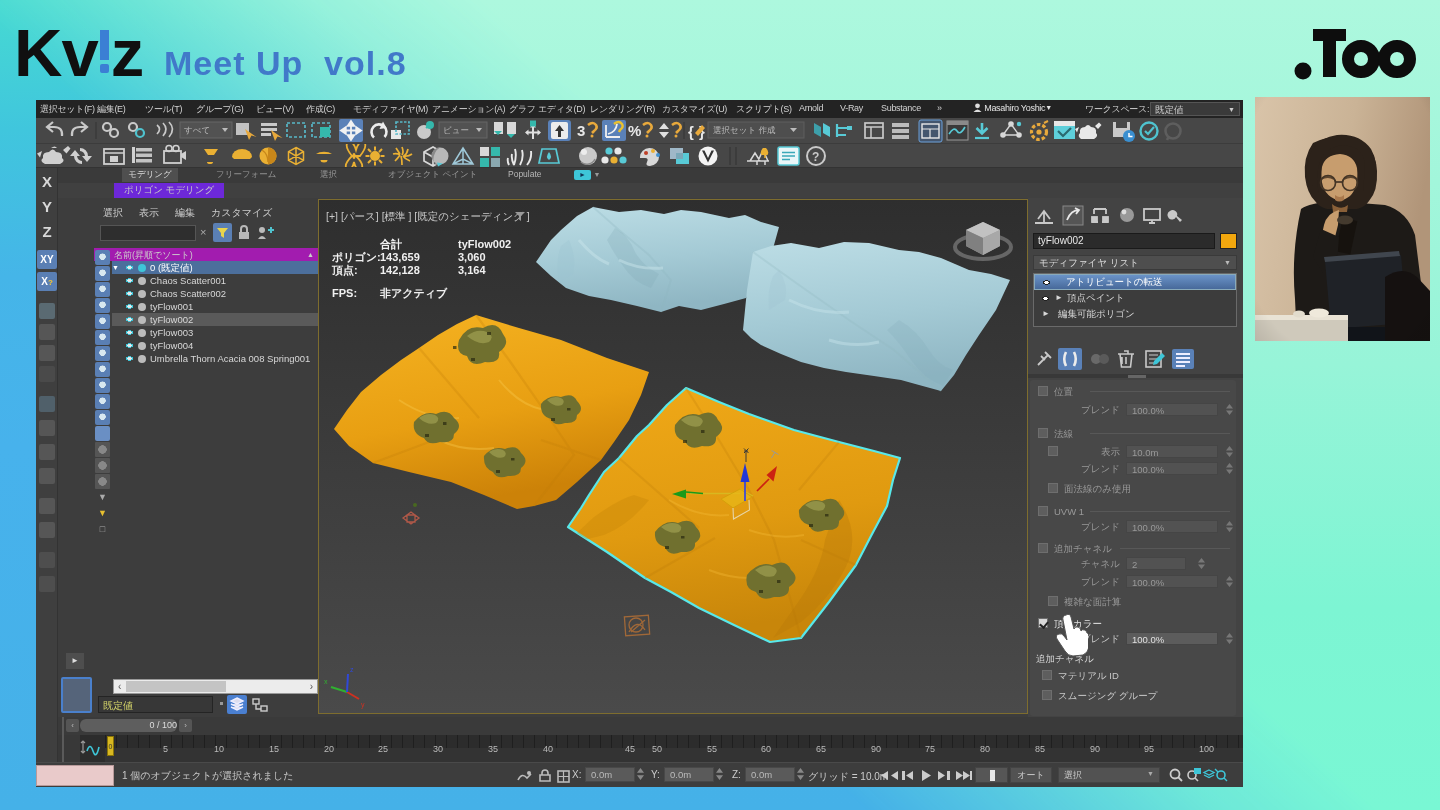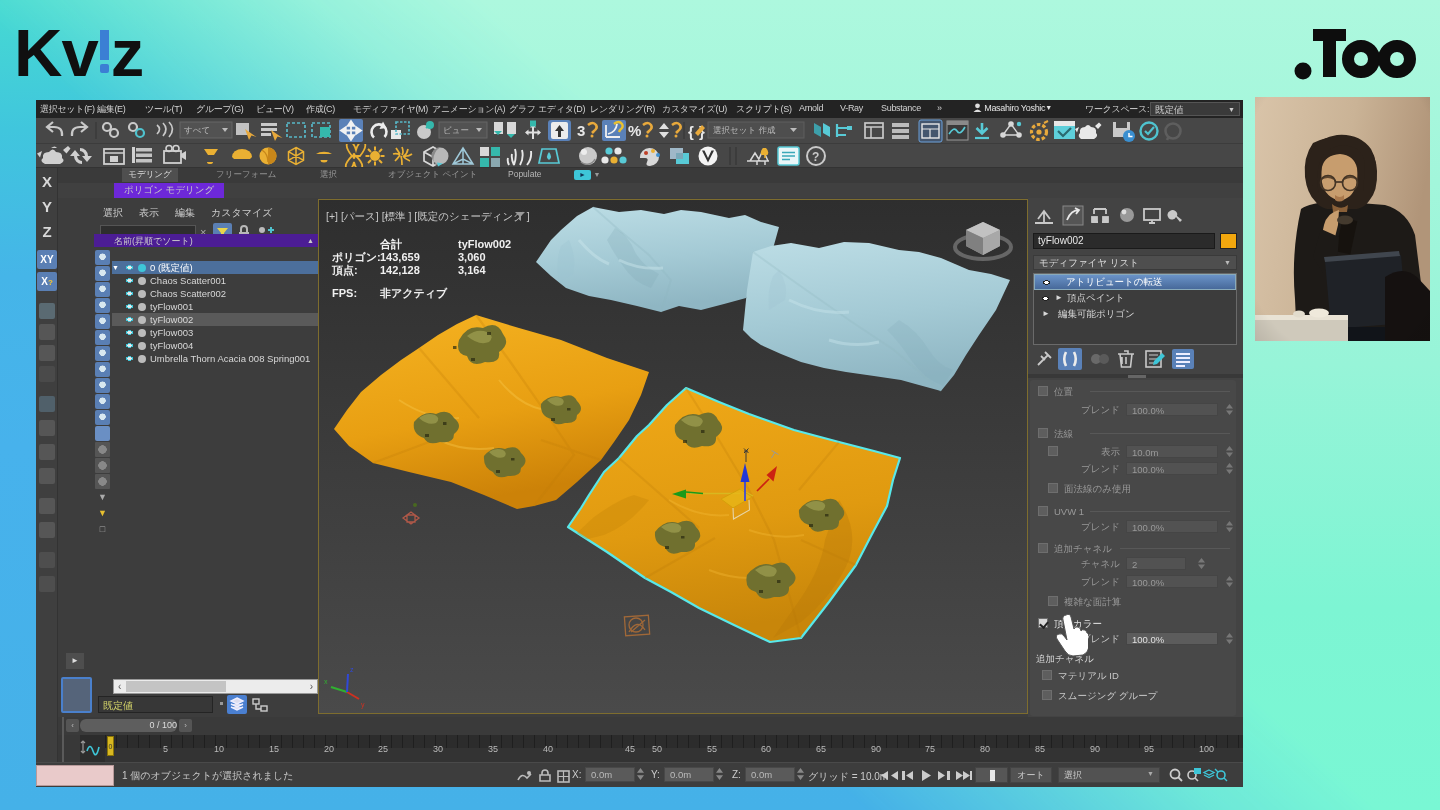--- a/index.html
+++ b/index.html
@@ -67,20 +67,21 @@
 #cam{left:1255px;top:97px;width:175px;height:244px;background:#cbb59a;overflow:hidden}
 .sfld{top:4px;width:50px;height:15px;background:#5a5a5a;border:1px solid #484848;color:#bbb;font-size:9.5px;padding:1px 5px}
 .ssp{position:absolute;left:0;top:5px;width:7px;height:12px;background:linear-gradient(180deg,#888 0 45%,#3d3d3d 45% 55%,#888 55%);clip-path:polygon(50% 0,100% 40%,0 40%,50% 0,0 60%,100% 60%,50% 100%,0 60%)}
 #ticks{background:repeating-linear-gradient(90deg,#1f1f1f 0 1px,transparent 1px 11px);border-bottom:14px solid #333;height:13px}
 </style></head>
 <body>
 <div class="bgA"></div>
 <div class="bgB"></div>
 <div id="stage">
  <div class="abs" id="kviz">Kv<span class="excl"><i class="eb"></i><i class="ed"></i></span>z</div>
+ <div class="abs" id="meetup">Meet Up&nbsp; vol.8</div>
  <svg class="abs" id="toologo" style="left:1294px;top:28px" width="124" height="52" viewBox="0 0 124 52">
   <circle cx="9" cy="43" r="8.5" fill="#0d0d0d"></circle>
   <rect x="19" y="1" width="33" height="12" fill="#0d0d0d"></rect>
   <rect x="29" y="1" width="13" height="48" fill="#0d0d0d"></rect>
   <circle cx="67" cy="31" r="13" fill="none" stroke="#0d0d0d" stroke-width="12"></circle>
   <circle cx="103" cy="31" r="13" fill="none" stroke="#0d0d0d" stroke-width="12"></circle>
  </svg>
 
  <div class="abs" id="win">
   <div class="abs" id="menubar">
@@ -361,21 +362,21 @@
           </svg></div>
    <div class="abs" style="left:178px;top:26px;width:16px;height:17px"><svg width="16" height="17">
             <rect x="3" y="8" width="10" height="7" fill="#b8b8b8"></rect>
             <path d="M5 8 v-3 a3 3 0 0 1 6 0 v3" stroke="#b8b8b8" stroke-width="2" fill="none"></path>
           </svg></div>
    <div class="abs" style="left:198px;top:26px;width:18px;height:17px"><svg width="18" height="17">
             <circle cx="6" cy="6" r="3" fill="#bbb"></circle>
             <path d="M2 15 q4 -6 8 0z" fill="#bbb"></path>
             <path d="M12 6 h6 m-3 -3 v6" stroke="#4fc3cf" stroke-width="2"></path>
           </svg></div>
-   <div class="abs" style="left:36px;top:36px;width:224px;height:13px;background:#4c1d95;color:#ccc;font-size:9px;padding:1px 4px 0 20px">名前(昇順でソート)<span style="float:right"><span style="font-size:7px">▲</span></span></div>
+   <div class="abs" style="left:36px;top:50px;width:224px;height:13px;background:#a21caf;color:#ccc;font-size:9px;padding:1px 4px 0 20px">名前(昇順でソート)<span style="float:right"><span style="font-size:7px">▲</span></span></div>
    <div class="abs" id="xicons" style="left:37px;top:52px;width:17px;height:420px">
     <i class="xi"></i>
           <i class="xi"></i>
           <i class="xi"></i>
           <i class="xi"></i>
           <i class="xi"></i>
           <i class="xi"></i>
           <i class="xi"></i>
           <i class="xi"></i>
           <i class="xi"></i>
@@ -615,21 +616,21 @@
      <circle cx="95" cy="12" r="7" fill="#999" stroke="none"></circle>
             <circle cx="92" cy="9" r="2.4" fill="#ddd" stroke="none"></circle>
      <rect x="112" y="6" width="16" height="11"></rect>
             <path d="M117 20 h6 m-3 -3 v3"></path>
      <path d="M138 8 a4.5 4.5 0 1 0 6 6 l4 5 2 -2 -5 -4 a4.5 4.5 0 0 0 -7 -5z" fill="#c9c9c9" stroke="none"></path>
     </g>
    </svg>
    <div class="abs" style="left:5px;top:35px;width:182px;height:16px;background:#2b2b2b;border:1px solid #1a1a1a;color:#e8e8e8;font-size:10px;padding:1px 4px">tyFlow002</div>
    <div class="abs" style="left:192px;top:35px;width:17px;height:16px;background:#f2a70e;border:1px solid #222"></div>
    <div class="abs" style="left:5px;top:57px;width:204px;height:15px;background:#4e4e4e;border:1px solid #3a3a3a;color:#ddd;font-size:9.5px;padding:1px 5px">モディファイヤ リスト<span style="float:right;color:#bbb"><span style="font-size:7px;vertical-align:1px">▼</span></span></div>
-   <div class="abs" style="left:5px;top:75px;width:204px;height:72px;background:#3c3c3c;border:1px solid #6a6a6a">
+   <div class="abs" style="left:5px;top:75px;width:204px;height:54px;background:#3c3c3c;border:1px solid #6a6a6a">
     <div style="height:16px;background:linear-gradient(180deg,#6a93c8,#47699a);color:#fff;font-size:9.5px;line-height:16px;padding-left:6px;border:1px solid #8ab;display:flex;align-items:center">
             <span class="ceye"></span>
             <span style="margin-left:14px">アトリビュートの転送</span>
           </div>
     <div style="height:16px;color:#d8d8d8;font-size:9.5px;line-height:16px;display:flex;align-items:center;padding-left:6px">
             <span class="ceye"></span>
             <span style="margin-left:4px;font-size:8px">►</span>
             <span style="margin-left:4px">頂点ペイント</span>
           </div>
     <div style="height:16px;color:#d8d8d8;font-size:9.5px;line-height:16px;display:flex;align-items:center;padding-left:8px">

